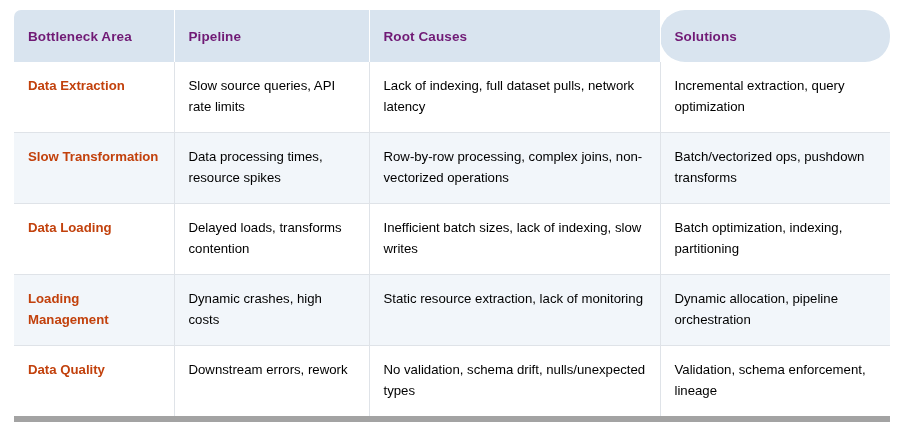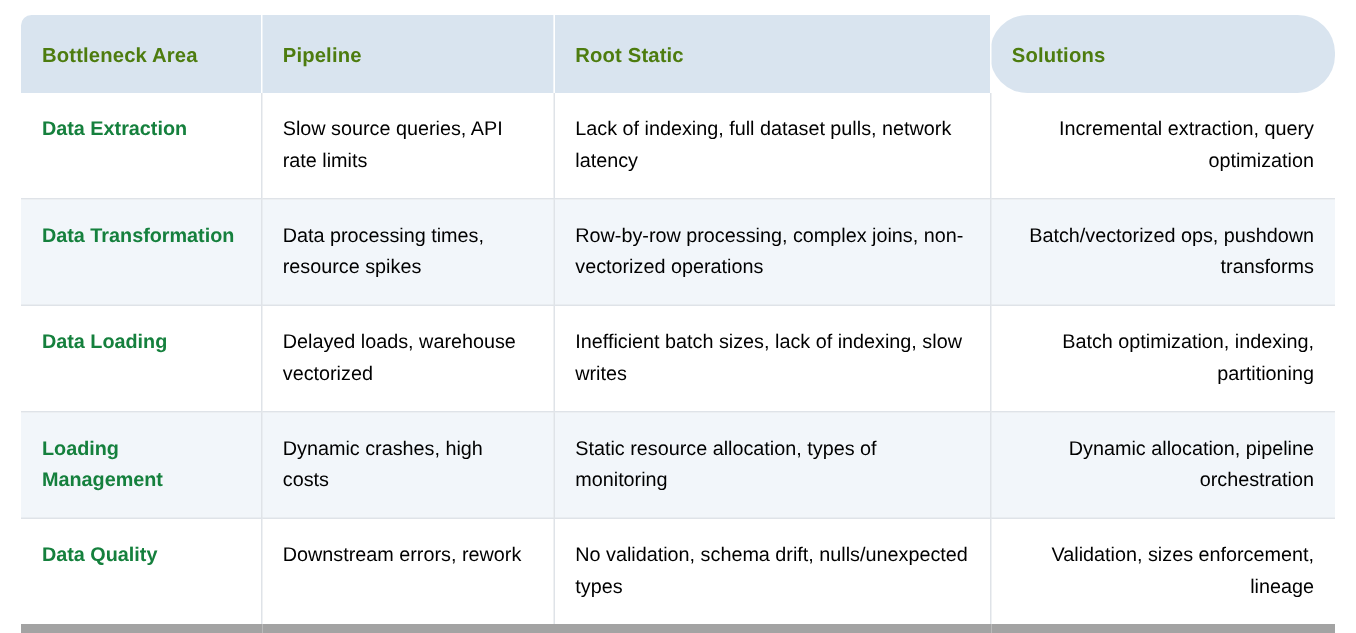--- a/index.html
+++ b/index.html
@@ -29,21 +29,21 @@
     border-spacing: 0;
   }
 
   table.bottleneck-table col.c1 { width: 160px; }
   table.bottleneck-table col.c2 { width: 195px; }
   table.bottleneck-table col.c3 { width: 291px; }
   table.bottleneck-table col.c4 { width: 230px; }
 
   thead th {
     background: #d9e4ef;
-    color: #4d7c0f;
+    color: #701a75;
     font-size: 13.5px;
     font-weight: bold;
     text-align: left;
     padding: 16px 14px 16px 14px;
     height: 20px;
     vertical-align: middle;
     border-right: 1px solid #ffffff;
     letter-spacing: 0.1px;
   }
   thead th:last-child { border-right: none; }
@@ -53,25 +53,25 @@
   tbody td {
     font-size: 13.2px;
     color: #000000;
     line-height: 1.62;
     padding: 13px 14px 13px 14px;
     vertical-align: top;
     border-right: 1px solid #dfe3e8;
     border-bottom: 1px solid #dfe3e8;
     height: 44px;
   }
-  tbody td:last-child { border-right: none; text-align: right; }
+  tbody td:last-child { border-right: none; }
 
   tbody td.area-cell {
     font-weight: bold;
-    color: #15803d;
+    color: #c2410c;
   }
 
   tbody tr.shaded td {
     background: #f2f6fa;
   }
   tbody tr.plain td {
     background: #ffffff;
   }
   tbody tr:last-child td {
     border-bottom: 6px solid #a3a3a3;
@@ -85,50 +85,50 @@
     <colgroup>
       <col class="c1">
         <col class="c2">
         <col class="c3">
         <col class="c4">
     </colgroup>
     <thead>
       <tr>
         <th class="first">Bottleneck Area</th>
         <th>Pipeline</th>
-        <th>Root Static</th>
+        <th>Root Causes</th>
         <th class="last">Solutions</th>
       </tr>
     </thead>
     <tbody>
       <tr class="plain">
         <td class="area-cell">Data Extraction</td>
         <td>Slow source queries, API rate limits</td>
         <td>Lack of indexing, full dataset pulls, network latency</td>
         <td>Incremental extraction, query optimization</td>
       </tr>
       <tr class="shaded">
-        <td class="area-cell">Data Transformation</td>
+        <td class="area-cell">Slow Transformation</td>
         <td>Data processing times, resource spikes</td>
         <td>Row-by-row processing, complex joins, non-vectorized operations</td>
         <td>Batch/vectorized ops, pushdown transforms</td>
       </tr>
       <tr class="plain">
         <td class="area-cell">Data Loading</td>
-        <td>Delayed loads, warehouse vectorized</td>
+        <td>Delayed loads, transforms contention</td>
         <td>Inefficient batch sizes, lack of indexing, slow writes</td>
         <td>Batch optimization, indexing, partitioning</td>
       </tr>
       <tr class="shaded">
         <td class="area-cell">Loading Management</td>
         <td>Dynamic crashes, high costs</td>
-        <td>Static resource allocation, types of monitoring</td>
+        <td>Static resource extraction, lack of monitoring</td>
         <td>Dynamic allocation, pipeline orchestration</td>
       </tr>
       <tr class="plain">
         <td class="area-cell">Data Quality</td>
         <td>Downstream errors, rework</td>
         <td>No validation, schema drift, nulls/unexpected types</td>
-        <td>Validation, sizes enforcement, lineage</td>
+        <td>Validation, schema enforcement, lineage</td>
       </tr>
     </tbody>
   </table>
 </div>
 
 </body></html>

